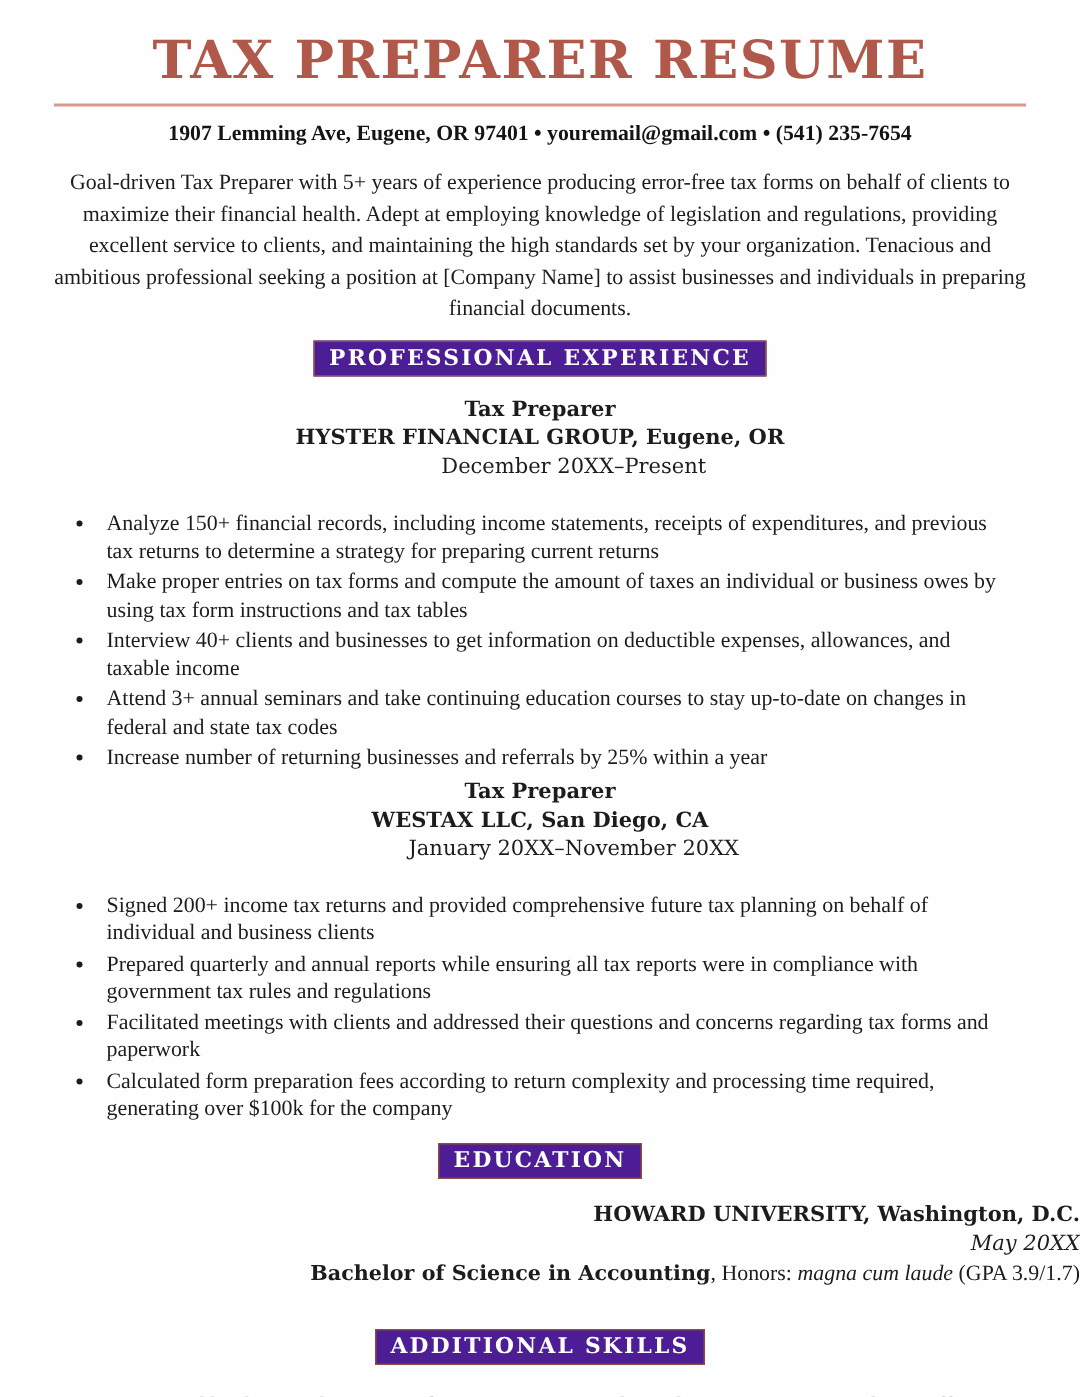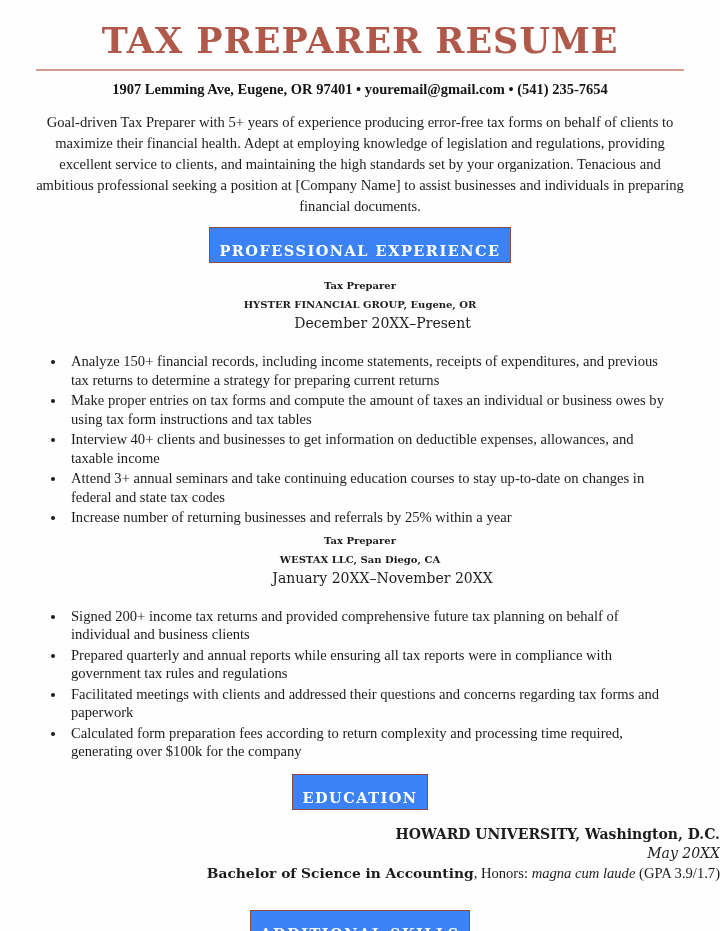--- a/index.html
+++ b/index.html
@@ -40,44 +40,44 @@
   .summary {
     width:655px;
     margin:13px auto 0;
     text-align:center;
     font-size:14.6px;
     line-height:21px;
   }
   .badge-row { text-align:center; }
   .badge {
     display:inline-block;
-    background:#3b82f6;
+    background:#4c1d95;
     border:1px solid #8e4c40;
     color:#ffffff;
     font-family:"DejaVu Serif", serif;
     font-weight:bold;
     font-size:14.5px;
     letter-spacing:1.5px;
     line-height:17px;
-    padding:14px 9px 3px;
+    padding:2px 9px 3px;
   }
   .badge-row.experience { margin-top:10px; }
   .badge-row.education  { margin-top:13px; }
   .badge-row.skills     { margin-top:27px; }
   .job-head {
     margin-top:13px;
     text-align:center;
     font-size:14.6px;
     line-height:19px;
   }
   .job-head .job-title,
   .job-head .job-company {
     font-family:"DejaVu Serif", serif;
     font-weight:bold;
-    font-size:10px;
+    font-size:14px;
   }
   .job-head .job-dates {
     font-family:"DejaVu Serif", serif;
     font-size:14px;
     margin-left:45px;
   }
   ul.bullets {
     width:612px;
     margin:19px auto 4px;
     padding:0 0 0 24px;

